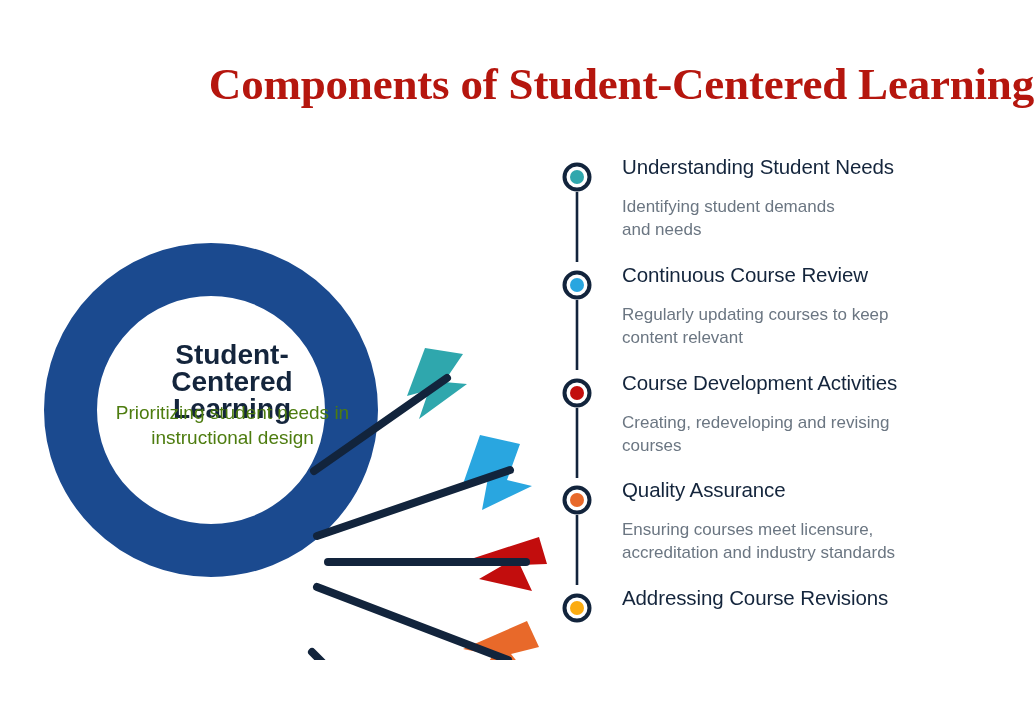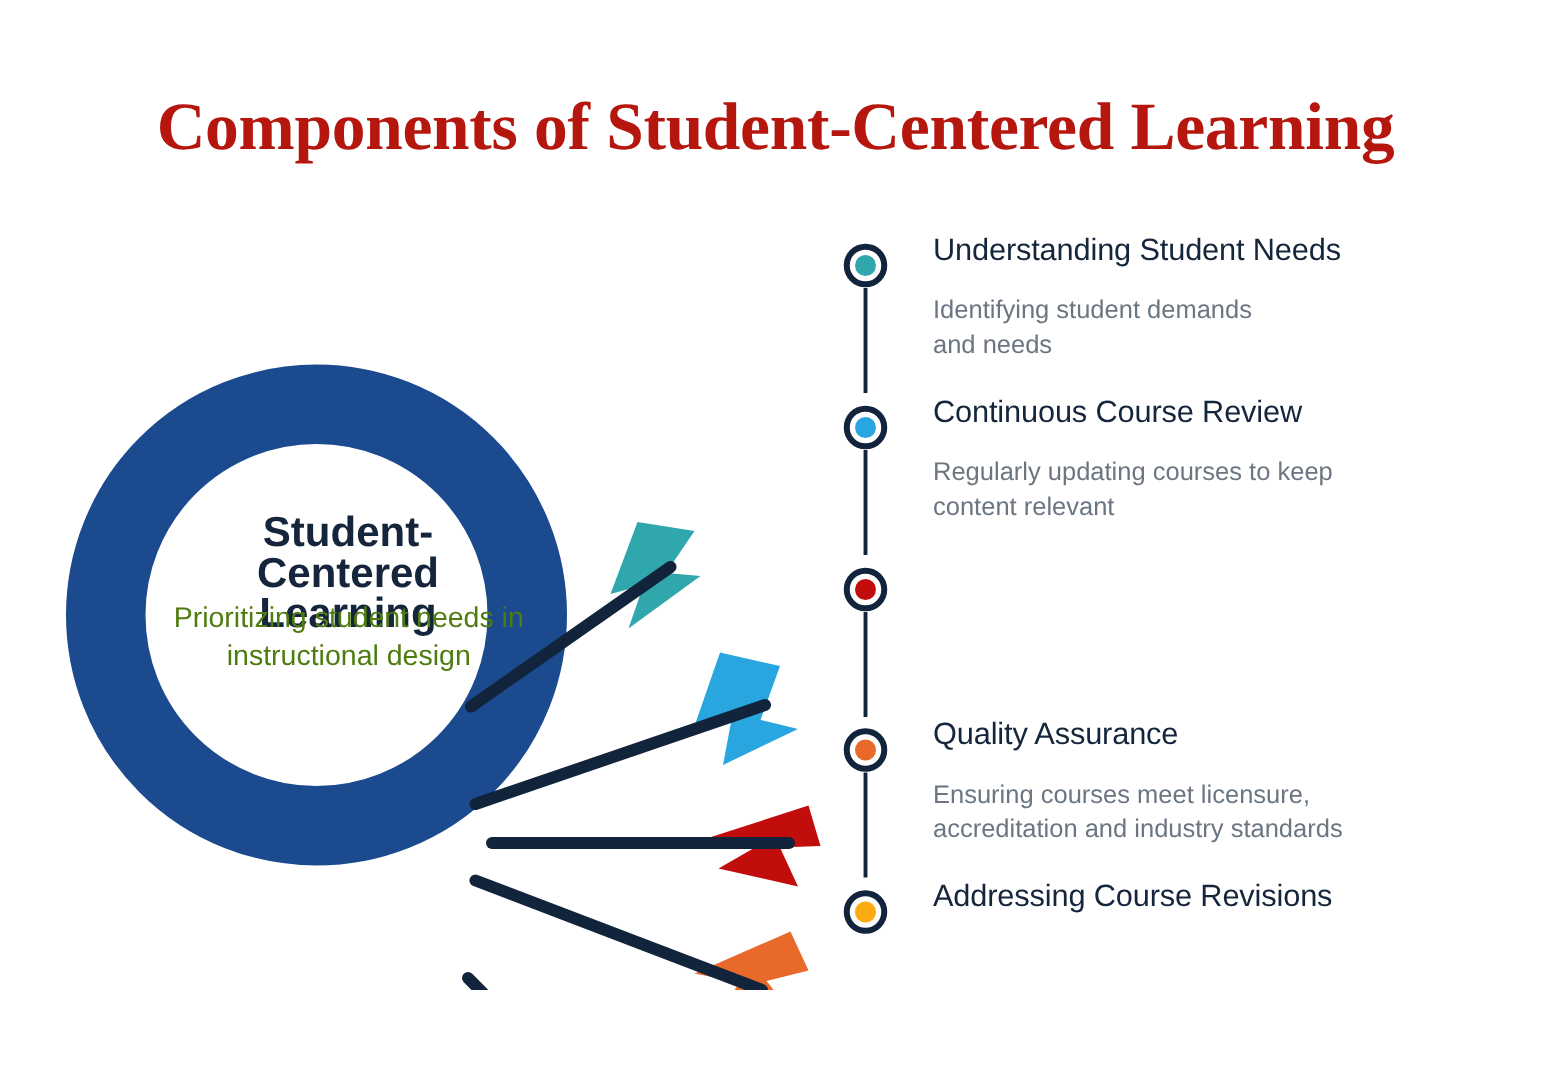--- a/index.html
+++ b/index.html
@@ -22,21 +22,21 @@
     width: 1034px;
     height: 726px;
   }
 
   
   .title {
     position: absolute;
     left: 0;
     top: 58px;
     width: 1034px;
-    text-align: center;
+    text-align: right;
     font-family: "Liberation Serif", "DejaVu Serif", serif;
     font-weight: bold;
     font-size: 45px;
     letter-spacing: -0.2px;
     color: #b5160e;
     white-space: nowrap;
   }
 
   
   .diagram {
@@ -184,20 +184,25 @@
       <div class="tl-desc">Identifying student demands
 and needs</div>
     </div>
 
     <div class="tl-item" style="top:112px">
       <div class="tl-head">Continuous Course Review</div>
       <div class="tl-desc">Regularly updating courses to keep
 content relevant</div>
     </div>
 
+    <div class="tl-item" style="top:220px">
+      <div class="tl-head">Course Development Activities</div>
+      <div class="tl-desc">Creating, redeveloping and revising
+courses</div>
+    </div>
 
     <div class="tl-item" style="top:327px">
       <div class="tl-head">Quality Assurance</div>
       <div class="tl-desc">Ensuring courses meet licensure,
 accreditation and industry standards</div>
     </div>
 
     <div class="tl-item" style="top:435px">
       <div class="tl-head">Addressing Course Revisions</div>
     </div>

